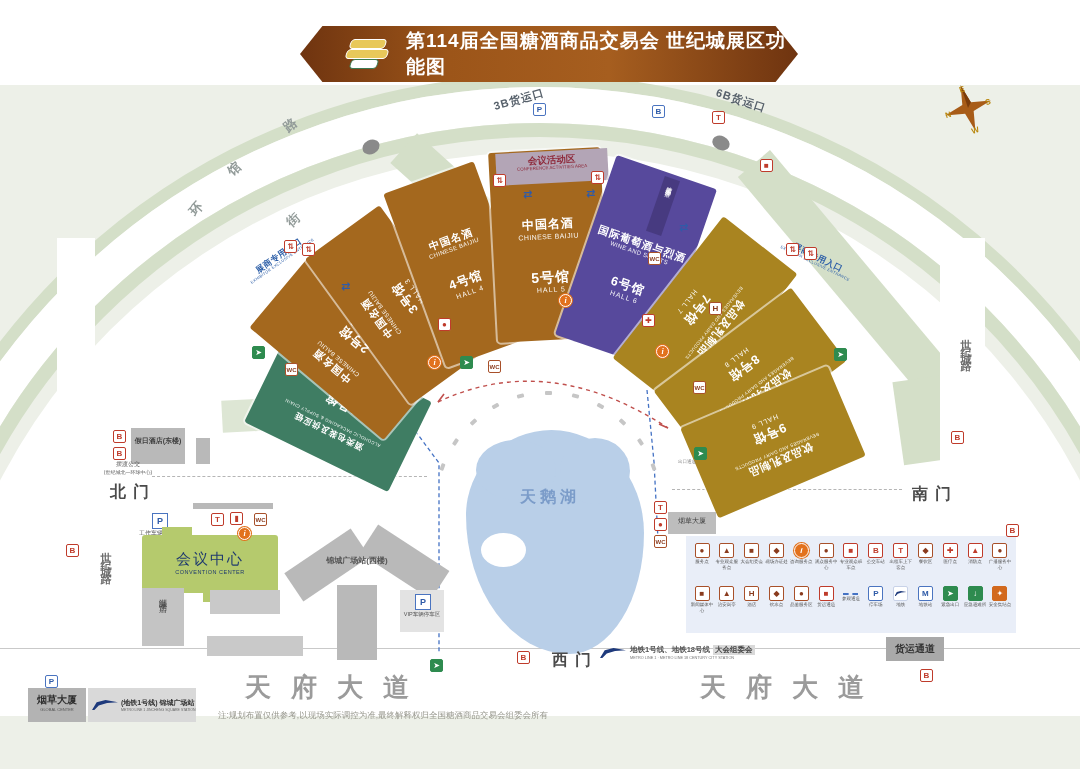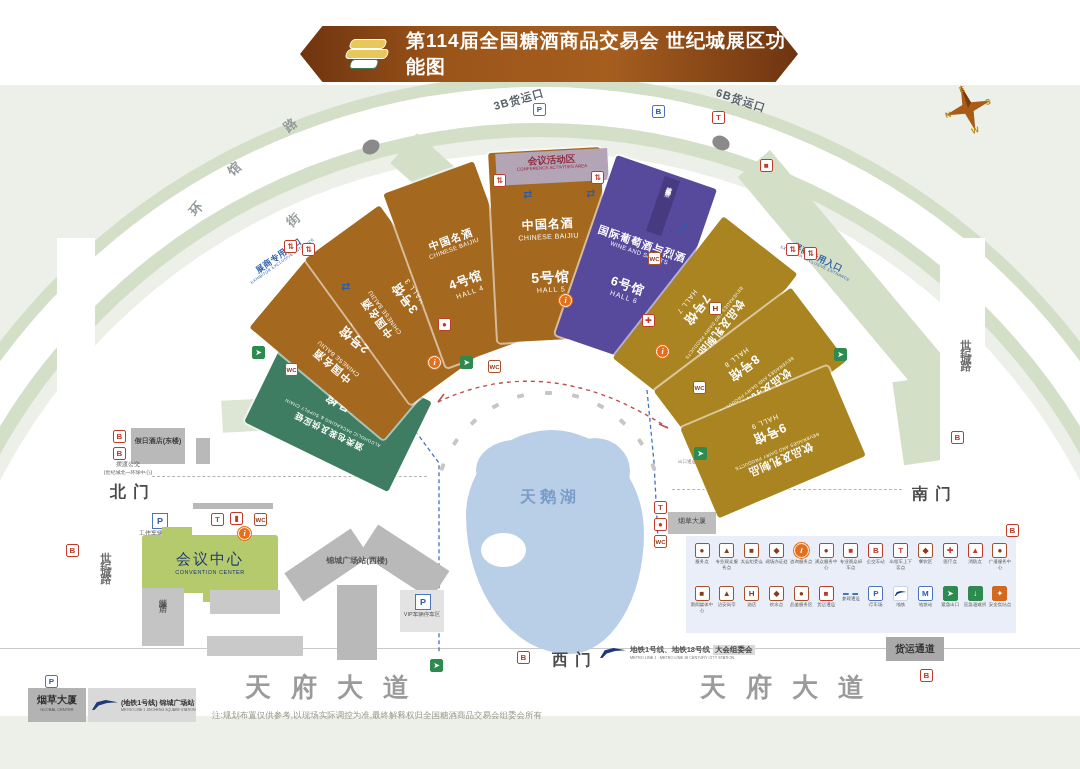--- a/index.html
+++ b/index.html
@@ -344,21 +344,21 @@
       </div>
       <div style="font-size:3.8px;color:#777;margin-top:1px;">METRO LINE 1 · METRO LINE 18  CENTURY CITY STATION</div>
     </div>
   </div>
 
   <div class="vroad" style="left:98px;top:543px;">世纪城路</div>
   <div class="vroad" style="left:958px;top:330px;">世纪城路</div>
   <div class="roadname" style="left:245px;top:670px;">天府大道</div>
   <div class="roadname" style="left:700px;top:670px;">天府大道</div>
 
-  <div class="notetext" style="left:212px;top:710px;">注:规划布置仅供参考,以现场实际调控为准,最终解释权归全国糖酒商品交易会组委会所有</div>
+  <div class="notetext" style="left:218px;top:710px;">注:规划布置仅供参考,以现场实际调控为准,最终解释权归全国糖酒商品交易会组委会所有</div>
 
   <div id="legend">
     <div class="lg-row" id="lg-row1" style="top:7px;">
         <div class="lg-item">
           <div class="lg-ic">●</div>
           <div class="lg-lb">服务点</div>
         </div>
         <div class="lg-item">
           <div class="lg-ic">▲</div>
           <div class="lg-lb">专业观众服务点</div>

